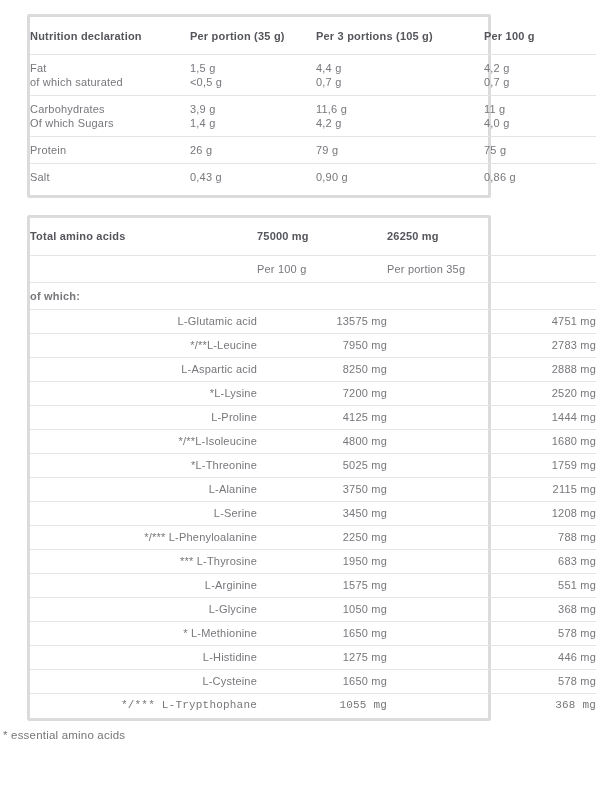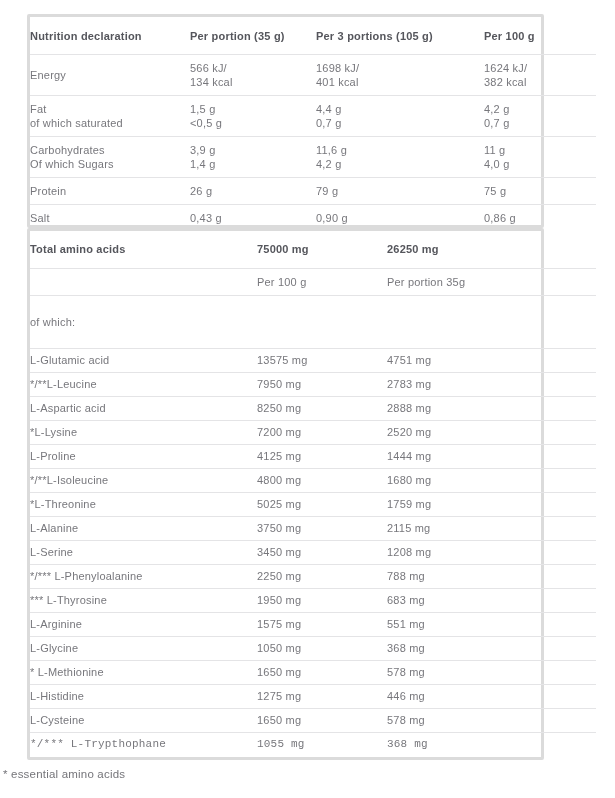--- a/index.html
+++ b/index.html
@@ -9,27 +9,27 @@
     font-family: "Liberation Sans", "DejaVu Sans", sans-serif;
     color: #77777c;
   }
   .page {
     width: 615px;
     height: 798px;
     padding-top: 14px;
     overflow: hidden;
   }
   .card {
-    width: 517px;
+    width: 464px;
     margin-left: 27px;
     border: 3px solid #dbdbdb;
     border-radius: 2px;
     background: #ffffff;
   }
-  .card + .card { }
+  .card + .card { margin-top: 17px; }
   table {
     width: 100%;
     border-collapse: collapse;
     table-layout: fixed;
   }
   td, th {
     font-size: 11px;
     letter-spacing: 0.2px;
     text-align: left;
     vertical-align: middle;
@@ -40,27 +40,27 @@
   th, .bold {
     color: #55565c;
     font-weight: bold;
   }
   td:first-child, th:first-child { padding-left: 17px; }
 
   
   .t1 thead th { padding: 13px 0 12px; }
   .t1 tbody td { padding: 6px 0; line-height: 14px; }
   .t1 tbody tr td { border-top: 1px solid #e4e4e6; }
-  .t1 tbody tr:last-child td { padding-bottom: 0; }
+  .t1 tbody tr:last-child td { padding-bottom: 11px; }
 
   
   .t2 tr.head td { padding: 12px 0 13px; }
   .t2 tr.subhead td { padding: 7px 0; }
-  .t2 tr.group td { padding: 20px 0; }
-  .t2 tr.amino td { padding: 6px 0; line-height: 11px; }
+  .t2 tr.group td { padding: 7px 0; font-weight: bold; }
+  .t2 tr.amino td { padding: 6px 0; line-height: 11px; text-align: right; }
   .t2 tr:not(.head) td { border-top: 1px solid #e4e4e6; }
   .t2 tr.amino:last-child td { padding-bottom: 7px; font-family: Liberation Mono, monospace; }
 
   
   .footnotes { margin: 6px 0 0 3px; }
   .footnote {
     font-size: 11.5px;
     letter-spacing: 0.2px;
     line-height: 16.5px;
     color: #75757a;
@@ -81,29 +81,20 @@
       </colgroup>
       <thead>
         <tr>
           <th>Nutrition declaration</th>
           <th>Per portion (35 g)</th>
           <th>Per 3 portions (105 g)</th>
           <th>Per 100 g</th>
         </tr>
       </thead>
       <tbody>
-        <tr>
-          <td>Energy</td>
-          <td>566 kJ/
-134 kcal</td>
-          <td>1698 kJ/
-401 kcal</td>
-          <td>1624 kJ/
-382 kcal</td>
-        </tr>
         <tr>
           <td>Fat
 of which saturated</td>
           <td>1,5 g
 &lt;0,5 g</td>
           <td>4,4 g
 0,7 g</td>
           <td>4,2 g
 0,7 g</td>
         </tr>

